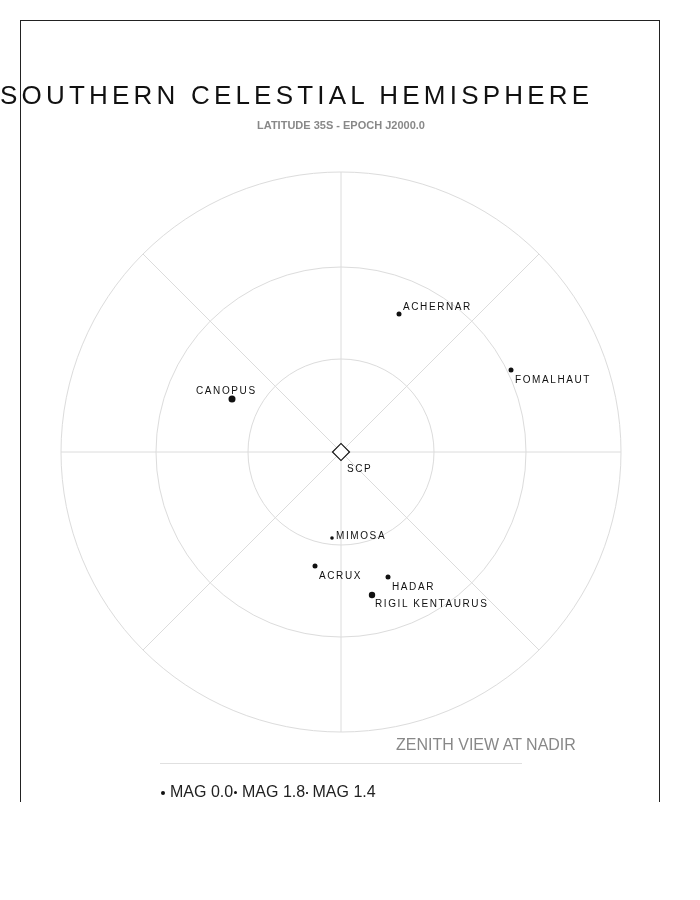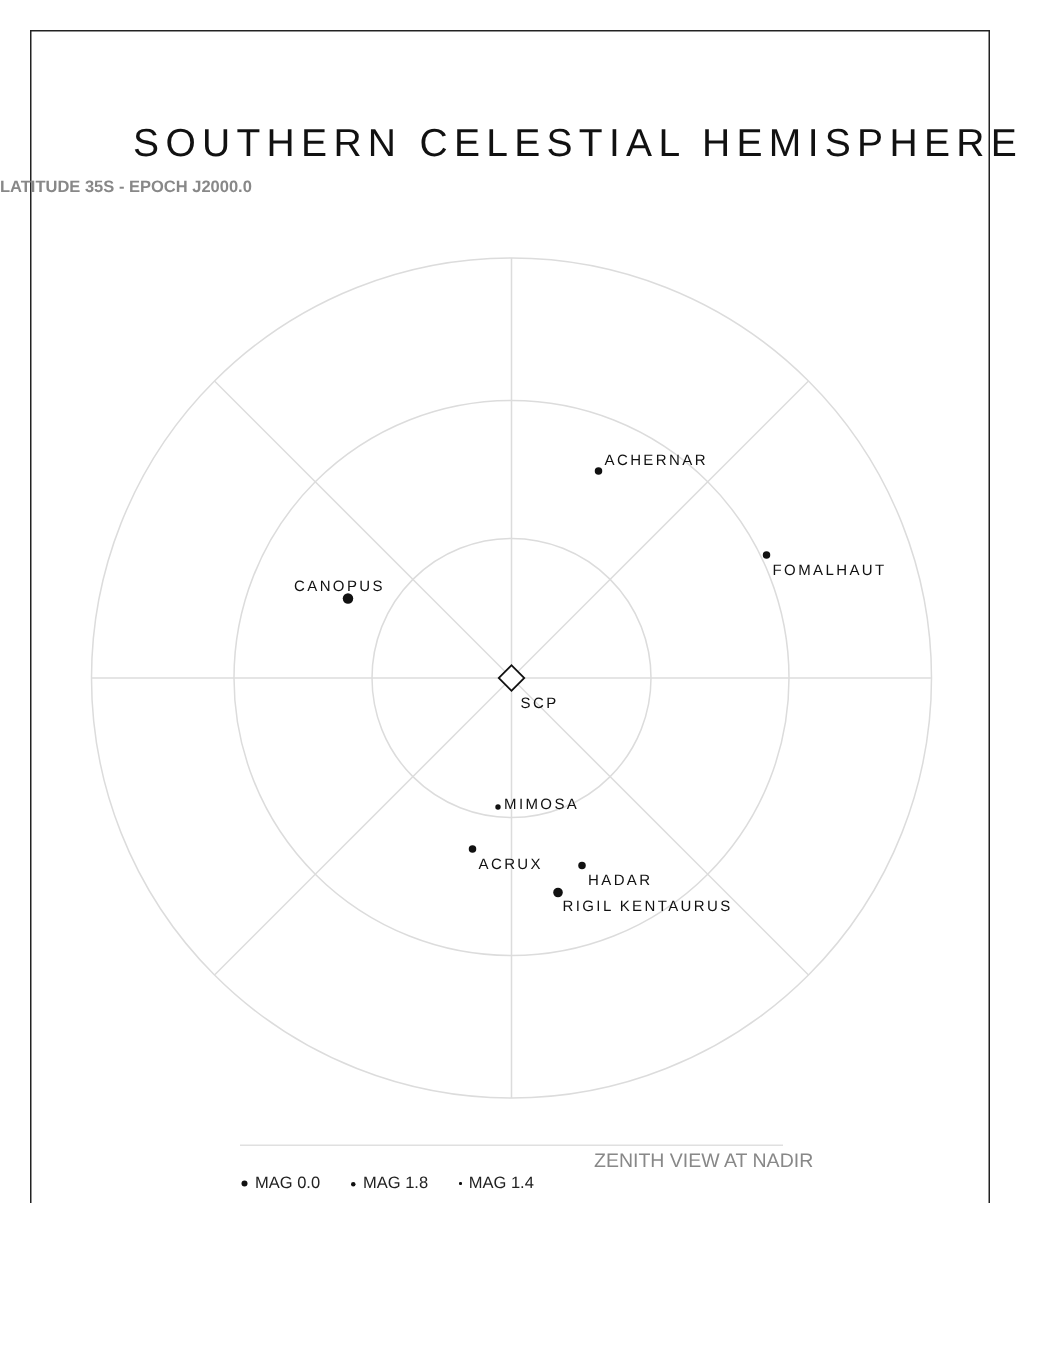--- a/index.html
+++ b/index.html
@@ -1,25 +1,25 @@
 <!DOCTYPE html>
 <html><head>
 <meta charset="utf-8">
 <style>
   html, body { margin:0; padding:0; background:#ffffff; }
   body { width:700px; height:900px; position:relative; overflow:hidden; font-family:"Liberation Sans", sans-serif; }
   .frame { position:absolute; left:20px; top:20px; width:640px; height:782px; border:1px solid #222; border-bottom:none; box-sizing:border-box; }
-  .title { position:absolute; left:0; top:80px; width:682px; text-align:right; font-size:26px; letter-spacing:4.2px; color:#111; font-weight:normal; }
-  .subtitle { position:absolute; left:0; top:119px; width:682px; font-size:11px; color:#888; font-weight:bold; }
+  .title { position:absolute; left:0; top:80px; width:682px; text-align:left; font-size:26px; letter-spacing:4.2px; color:#111; font-weight:normal; }
+  .subtitle { position:absolute; left:0; top:119px; width:682px; text-align:center; font-size:11px; color:#888; font-weight:bold; }
   svg.chart { position:absolute; left:0; top:0; }
   .star-label { font-family:"Liberation Sans", sans-serif; font-size:10px; letter-spacing:1.6px; fill:#111; }
   .divider { position:absolute; left:160px; top:763px; width:362px; height:1px; background:#e0e0e0; }
-  .legend { position:absolute; top:783px; font-size:11px; color:#222; }
+  .legend { position:absolute; top:783px; font-size:16px; color:#222; }
   .legend .dot { display:inline-block; background:#111; border-radius:50%; vertical-align:middle; margin-right:5px; }
-  .legend-note { position:absolute; top:766px; left:396px; font-size:13px; color:#888; }
+  .legend-note { position:absolute; top:736px; left:396px; font-size:16px; color:#888; }
 </style>
 </head>
 <body>
 
 <div class="frame"></div>
 
 <div class="title">SOUTHERN CELESTIAL HEMISPHERE</div>
 <div class="subtitle">LATITUDE 35S - EPOCH J2000.0</div>
 
 <svg class="chart" width="700" height="900">

